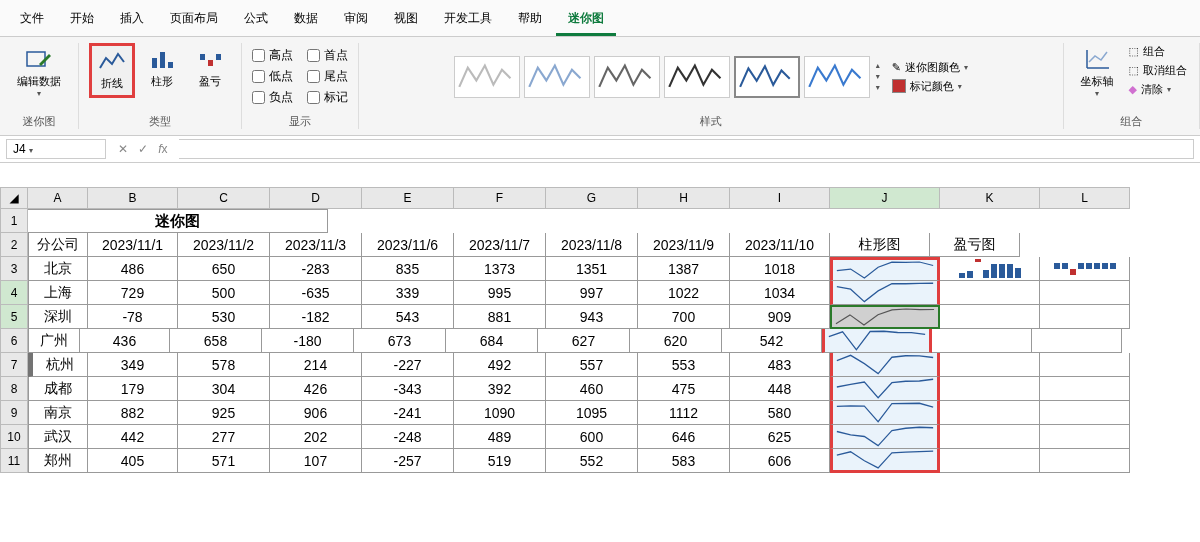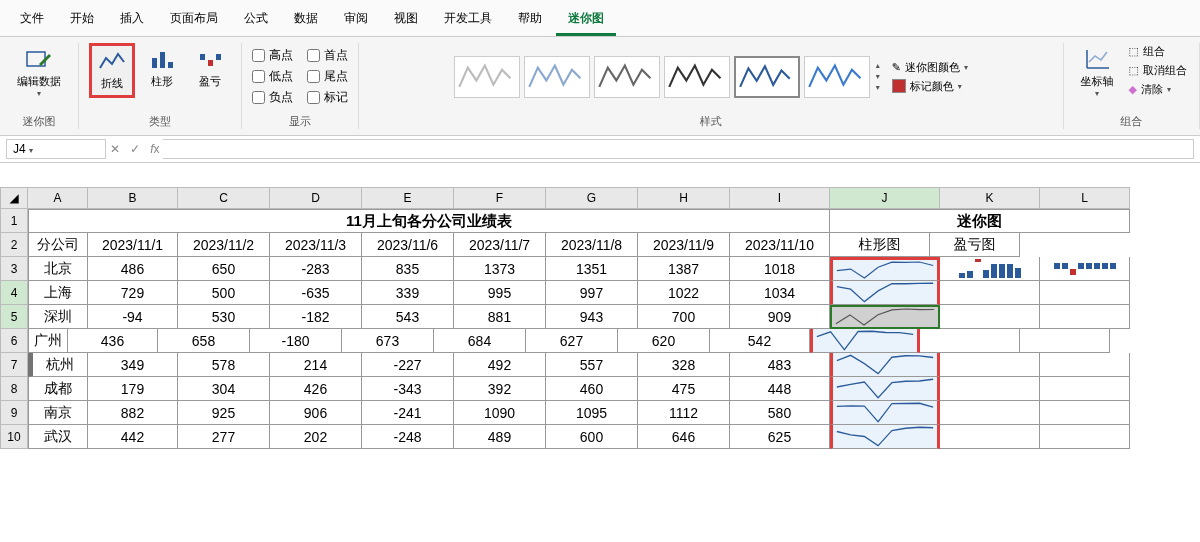--- a/index.html
+++ b/index.html
@@ -19,21 +19,21 @@
 .checkitem { display: flex; align-items: center; gap: 4px; font-size: 12px; }
 .checkitem input { width: 13px; height: 13px; }
 .stylegallery { display: flex; gap: 4px; align-items: center; }
 .stylebox { width: 66px; height: 42px; border: 1px solid #ccc; display: flex; align-items: center; justify-content: center; background: #fff; }
 .stylebox.selected { border: 2px solid #888; }
 .style-side { display: flex; flex-direction: column; gap: 4px; margin-left: 6px; }
 .style-side-row { display: flex; align-items: center; gap: 4px; font-size: 11px; }
 .swatch { width: 14px; height: 14px; border: 1px solid #888; }
 .groupbtns { display: flex; flex-direction: column; gap: 2px; font-size: 11px; }
 .groupbtns .row { display: flex; align-items: center; gap: 4px; cursor: pointer; padding: 1px 2px; }
-.namebox-row { display: flex; align-items: center; border-bottom: 1px solid #ccc; background: #fff; padding: 3px 6px; gap: 4px; }
+.namebox-row { display: flex; align-items: center; border-bottom: 1px solid #ccc; background: #fff; padding: 3px 6px; gap: 12px; }
 .namebox { width: 100px; border: 1px solid #ccc; padding: 2px 6px; background: #fff; font-size: 12px; }
 .fx-btns { display: flex; gap: 10px; color: #888; }
 .fx-btns span { cursor: pointer; }
 .formula-bar { flex: 1; border: 1px solid #ccc; border-left: none; padding: 2px 6px; min-height: 20px; }
 .corner { width: 28px; height: 22px; background: #e8e8e8; border: 1px solid #bbb; display:flex; align-items:center; justify-content:center; }
 .colhdr { height: 22px; background: #e8e8e8; border: 1px solid #bbb; border-left: none; display: flex; align-items: center; justify-content: center; font-size: 12px; font-weight: normal; }
 .colhdr.sel { background: #d0e8d0; }
 .rowhdr { width: 28px; background: #e8e8e8; border: 1px solid #bbb; border-top: none; display: flex; align-items: center; justify-content: center; font-size: 12px; }
 .rowhdr.sel { background: #d0e8d0; }
 .cell { border: 1px solid #999; border-left: none; border-top: none; display: flex; align-items: center; justify-content: center; font-size: 14px; background: #fff; overflow: hidden; }
@@ -265,21 +265,20 @@
       <div class="colhdr" style="width:92px">F</div>
       <div class="colhdr" style="width:92px">G</div>
       <div class="colhdr" style="width:92px">H</div>
       <div class="colhdr" style="width:100px">I</div>
       <div class="colhdr sel" style="width:110px">J</div>
       <div class="colhdr" style="width:100px">K</div>
       <div class="colhdr" style="width:90px">L</div>
     </div>
     <div style="display:flex">
       <div class="rowhdr" style="height:24px">1</div>
-      <div class="cell merged-title" style="width:802px;height:24px;border-left:1px solid #999;border-top:1px solid #999">11月上旬各分公司业绩表</div>
       <div class="cell merged-title" style="width:300px;height:24px;border-top:1px solid #999">迷你图</div>
     </div>
     <div style="display:flex">
       <div class="rowhdr" style="height:24px">2</div>
       <div class="cell hdr" style="width:60px;height:24px;border-left:1px solid #999">分公司</div>
       <div class="cell hdr" style="width:90px;height:24px">2023/11/1</div>
       <div class="cell hdr" style="width:92px;height:24px">2023/11/2</div>
       <div class="cell hdr" style="width:92px;height:24px">2023/11/3</div>
       <div class="cell hdr" style="width:92px;height:24px">2023/11/6</div>
       <div class="cell hdr" style="width:92px;height:24px">2023/11/7</div>
@@ -345,39 +344,39 @@
         <svg viewBox="0 0 108 20" preserveAspectRatio="none">
           <polyline points="4,4.923906530856801 18.285714285714285,7.119233073696824 32.57142857142857,18 46.85714285714286,8.662672258837627 61.142857142857146,2.373876572798082 75.42857142857143,2.354703415218694 89.71428571428572,2.115038945476334 104,2" fill="none" stroke="#2a5a9a" stroke-width="1.2"></polyline>
         </svg>
       </div>
       <div class="cell" style="width:100px;height:24px"></div>
       <div class="cell" style="width:90px;height:24px"></div>
     </div>
     <div style="display:flex">
       <div class="rowhdr sel" style="height:24px">5</div>
       <div class="cell" style="width:60px;height:24px;border-left:1px solid #999">深圳</div>
-      <div class="cell" style="width:90px;height:24px">-94</div>
+      <div class="cell" style="width:90px;height:24px">-78</div>
       <div class="cell" style="width:92px;height:24px">530</div>
       <div class="cell" style="width:92px;height:24px">-182</div>
       <div class="cell" style="width:92px;height:24px">543</div>
       <div class="cell" style="width:92px;height:24px">881</div>
       <div class="cell" style="width:92px;height:24px">943</div>
       <div class="cell" style="width:92px;height:24px">700</div>
       <div class="cell" style="width:100px;height:24px">909</div>
       <div class="cell spark-cell red-col-outline selected-cell" style="width:110px;height:24px">
         <svg viewBox="0 0 108 20" preserveAspectRatio="none">
           <polyline points="4,16.748444444444445 18.285714285714285,7.873777777777779 32.57142857142857,18 46.85714285714286,7.688888888888888 61.142857142857146,2.8817777777777778 75.42857142857143,2 89.71428571428572,2.568888888888889 104,2.483555555555556" fill="none" stroke="#555" stroke-width="1.2"></polyline>
         </svg>
       </div>
       <div class="cell" style="width:100px;height:24px"></div>
       <div class="cell" style="width:90px;height:24px"></div>
     </div>
     <div style="display:flex">
       <div class="rowhdr" style="height:24px">6</div>
-      <div class="cell" style="width:40px;height:24px;border-left:1px solid #999">广州</div>
+      <div class="cell" style="width:52px;height:24px;border-left:1px solid #999">广州</div>
       <div class="cell" style="width:90px;height:24px">436</div>
       <div class="cell" style="width:92px;height:24px">658</div>
       <div class="cell" style="width:92px;height:24px">-180</div>
       <div class="cell" style="width:92px;height:24px">673</div>
       <div class="cell" style="width:92px;height:24px">684</div>
       <div class="cell" style="width:92px;height:24px">627</div>
       <div class="cell" style="width:92px;height:24px">620</div>
       <div class="cell" style="width:100px;height:24px">542</div>
       <div class="cell spark-cell red-col-outline" style="width:110px;height:24px">
         <svg viewBox="0 0 108 20" preserveAspectRatio="none">
@@ -389,21 +388,21 @@
     </div>
     <div style="display:flex">
       <div class="rowhdr" style="height:24px">7</div>
       <div class="cell" style="width:60px;height:24px;border-left:5px solid #737373">杭州</div>
       <div class="cell" style="width:90px;height:24px">349</div>
       <div class="cell" style="width:92px;height:24px">578</div>
       <div class="cell" style="width:92px;height:24px">214</div>
       <div class="cell" style="width:92px;height:24px">-227</div>
       <div class="cell" style="width:92px;height:24px">492</div>
       <div class="cell" style="width:92px;height:24px">557</div>
-      <div class="cell" style="width:92px;height:24px">328</div>
+      <div class="cell" style="width:92px;height:24px">553</div>
       <div class="cell" style="width:100px;height:24px">483</div>
       <div class="cell spark-cell red-col-outline" style="width:110px;height:24px">
         <svg viewBox="0 0 108 20" preserveAspectRatio="none">
           <polyline points="4,6.551552795031055 18.285714285714285,2 32.57142857142857,9.234782608695653 46.85714285714286,18 61.142857142857146,3.7093167701863354 75.42857142857143,2.4173913043478255 89.71428571428572,2.4968944099378874 104,3.888198757763975" fill="none" stroke="#2a5a9a" stroke-width="1.2"></polyline>
         </svg>
       </div>
       <div class="cell" style="width:100px;height:24px"></div>
       <div class="cell" style="width:90px;height:24px"></div>
     </div>
     <div style="display:flex">
@@ -456,13 +455,32 @@
       <div class="cell" style="width:92px;height:24px">646</div>
       <div class="cell" style="width:100px;height:24px">625</div>
       <div class="cell spark-cell red-col-outline" style="width:110px;height:24px">
         <svg viewBox="0 0 108 20" preserveAspectRatio="none">
           <polyline points="4,5.651006711409396 18.285714285714285,8.604026845637584 32.57142857142857,9.946308724832214 46.85714285714286,18 61.142857142857146,4.809843400447427 75.42857142857143,2.8232662192393736 89.71428571428572,2 104,2.375838926174497" fill="none" stroke="#2a5a9a" stroke-width="1.2"></polyline>
         </svg>
       </div>
       <div class="cell" style="width:100px;height:24px"></div>
       <div class="cell" style="width:90px;height:24px"></div>
     </div>
+    <div style="display:flex">
+      <div class="rowhdr" style="height:24px">11</div>
+      <div class="cell" style="width:60px;height:24px;border-left:1px solid #999">郑州</div>
+      <div class="cell" style="width:90px;height:24px">405</div>
+      <div class="cell" style="width:92px;height:24px">571</div>
+      <div class="cell" style="width:92px;height:24px">107</div>
+      <div class="cell" style="width:92px;height:24px">-257</div>
+      <div class="cell" style="width:92px;height:24px">519</div>
+      <div class="cell" style="width:92px;height:24px">552</div>
+      <div class="cell" style="width:92px;height:24px">583</div>
+      <div class="cell" style="width:100px;height:24px">606</div>
+      <div class="cell spark-cell red-col-outline red-bottom" style="width:110px;height:24px">
+        <svg viewBox="0 0 108 20" preserveAspectRatio="none">
+          <polyline points="4,5.726535341830823 18.285714285714285,2.6488991888760136 32.57142857142857,11.251448435689454 46.85714285714286,18 61.142857142857146,3.6129779837775207 75.42857142857143,3.001158748551564 89.71428571428572,2.4264194669756662 104,2" fill="none" stroke="#2a5a9a" stroke-width="1.2"></polyline>
+        </svg>
+      </div>
+      <div class="cell" style="width:100px;height:24px"></div>
+      <div class="cell" style="width:90px;height:24px"></div>
+    </div>
   </div>
 
 </body></html>

